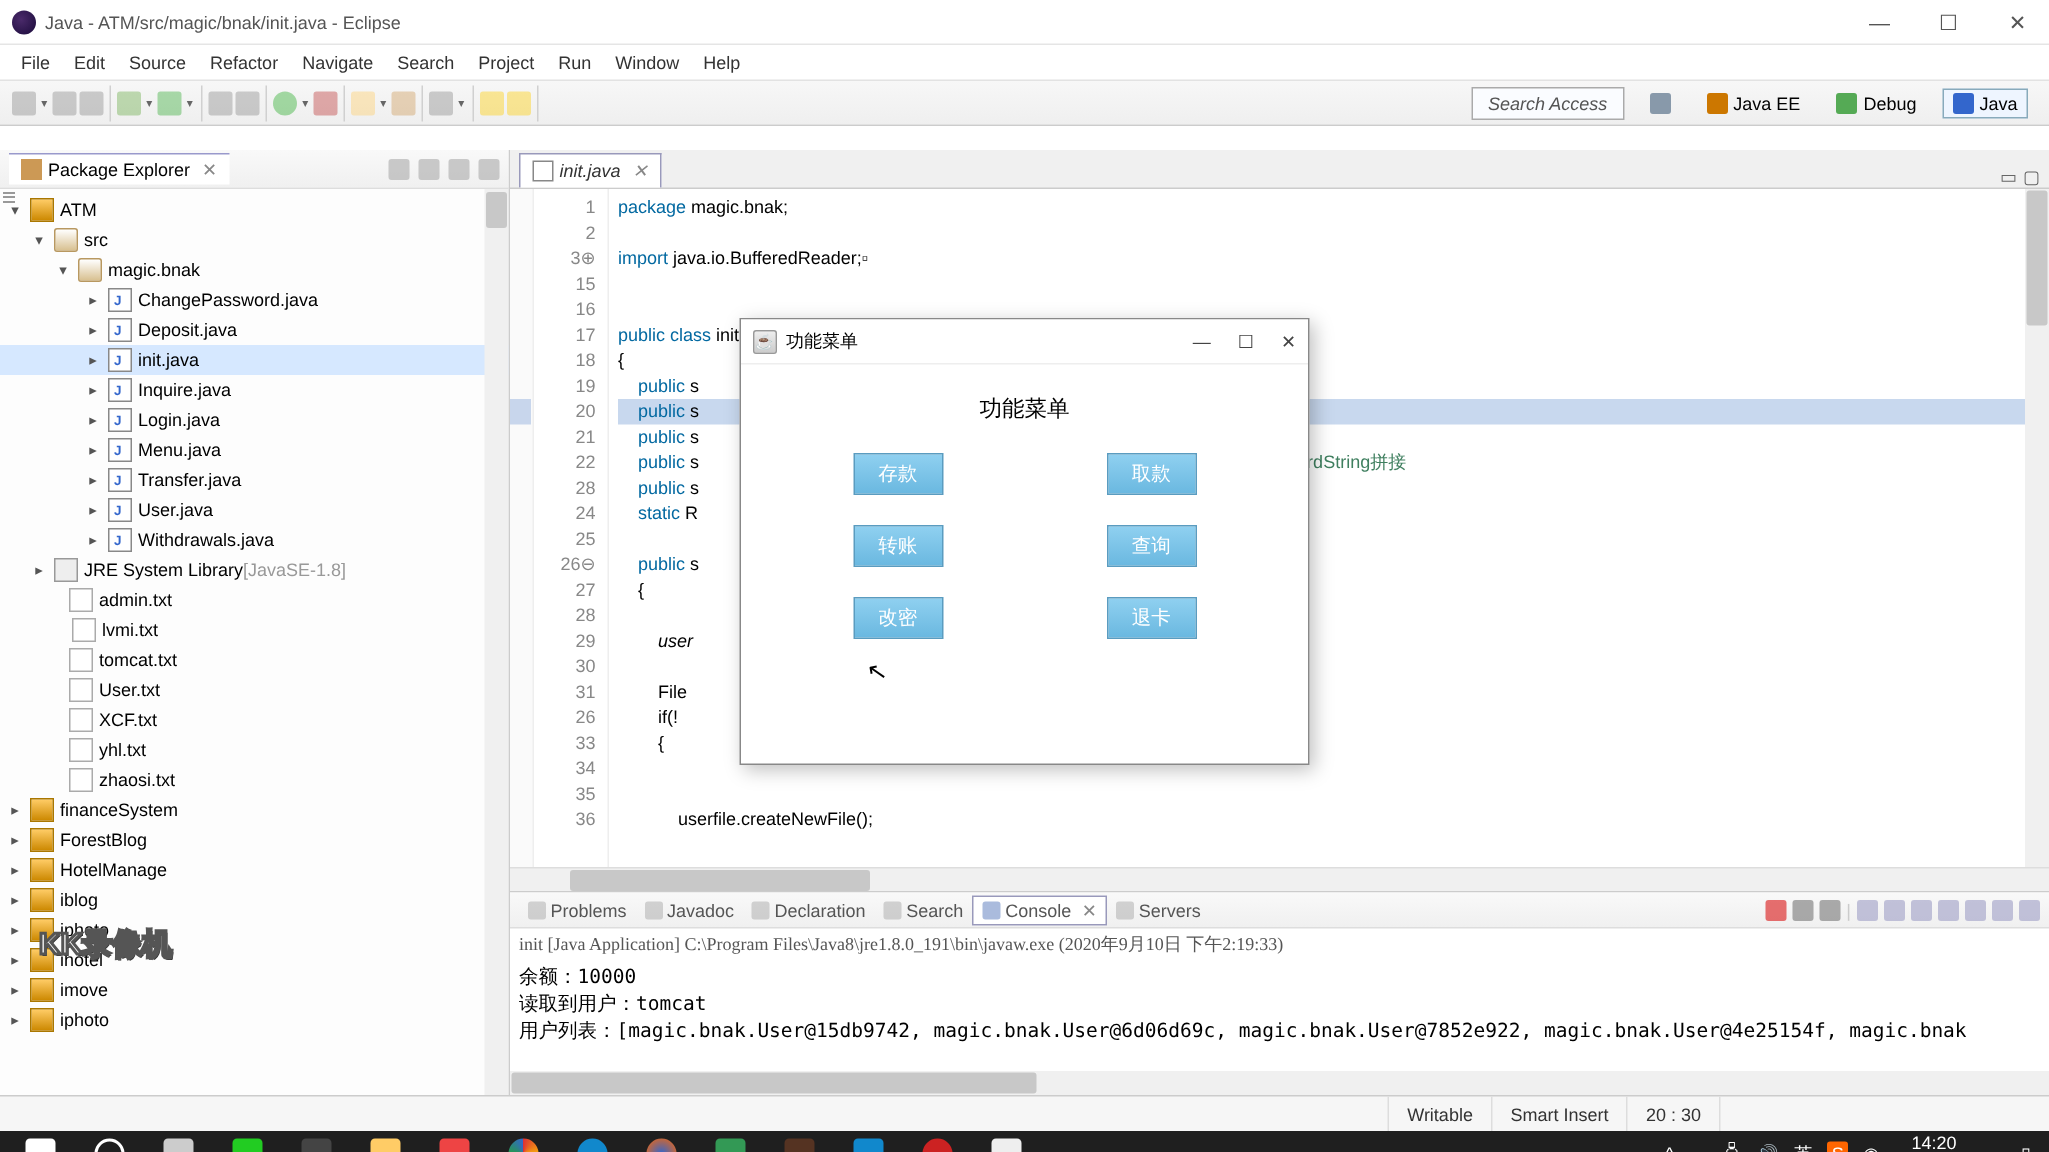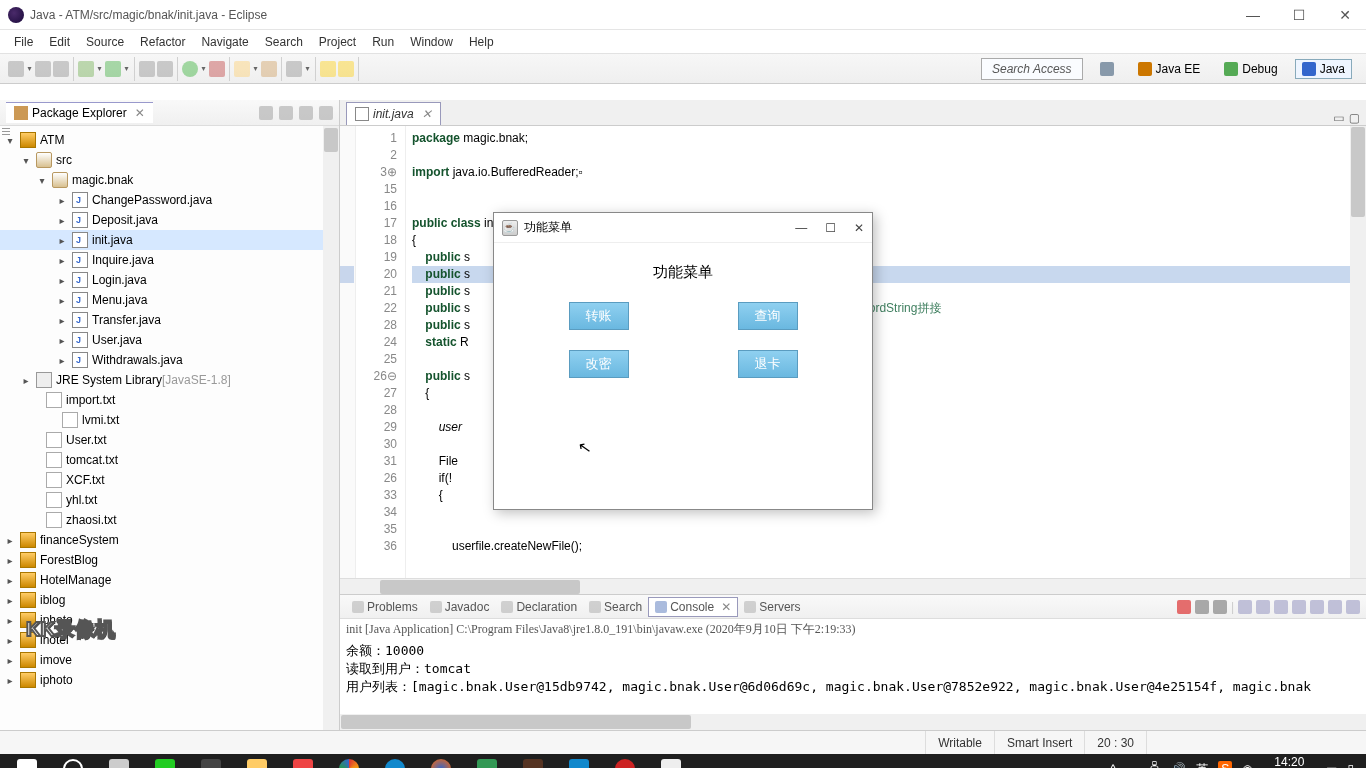--- a/index.html
+++ b/index.html
@@ -54,21 +54,21 @@
 
 .right-panel { flex:1; display:flex; flex-direction:column; }
 .editor-tabs { height:26px; display:flex; align-items:flex-end; padding-left:6px; border-bottom:1px solid #ccc; background:#f0f0f0; }
 .editor-tabs .tab { background:#fff; border:1px solid #99b; border-bottom:none; padding:4px 8px; display:flex; align-items:center; gap:4px; font-style:italic; color:#333;}
 .editor-tabs .tab .fi { width:14px; height:14px; background:#fff; border:1px solid #888; }
 .editor-tabs .mm { margin-left:auto; padding:0 6px; color:#666; display:flex; gap:4px;}
 .code { flex:1; display:flex; font-family:Consolas,monospace; font-size:13px; overflow:hidden; position:relative; background:#fff;}
 .gutter { width:50px; text-align:right; color:#888; padding:4px 8px 4px 0; border-right:1px solid #eee; line-height:17px;}
 .marker-bar { width:16px; background:#fafafa; border-right:1px solid #eee;}
 .code-content { flex:1; padding:4px 6px; line-height:17px; white-space:pre; color:#000; position:relative;}
-.kw { color:#14532d; font-weight:bold; }
+.kw { color:#0369a1; font-weight:normal; }
 .cm { color:#3f7f5f; }
 .hl { background:#c8d8ee; display:inline-block; width:100%; }
 .code .left-marker{ position:absolute; left:0; top:0; width:14px; height:100%; }
 .code .left-marker .m{ position:absolute; width:14px; height:17px; background:#c8d6ec;}
 .rscroll { position:absolute; right:0; top:0; width:16px; height:100%; background:#f0f0f0; }
 .rscroll .thumb{ width:14px; height:90px; background:#c8c8c8; margin:1px; border-radius:2px;}
 .hscroll { height:16px; background:#f0f0f0; border-top:1px solid #ddd; position:relative;}
 .hscroll .thumb{ position:absolute; left:40px; width:200px; height:14px; top:1px; background:#c8c8c8; border-radius:2px;}
 
 
@@ -274,36 +274,36 @@
         </div>
       <div class="node" style="padding-left:20px">
           <span class="twisty">▸</span>
           <span class="icon lib"></span>
           <span>JRE System Library</span> 
           <span style="color:#999">[JavaSE-1.8]</span>
         </div>
       <div class="node" style="padding-left:30px">
           <span class="twisty"></span>
           <span class="icon txt"></span>
-          <span>import.txt</span>
-        </div>
-      <div class="node" style="padding-left:46px">
+          <span>admin.txt</span>
+        </div>
+      <div class="node" style="padding-left:32px">
           <span class="twisty"></span>
           <span class="icon txt"></span>
           <span>lvmi.txt</span>
         </div>
       <div class="node" style="padding-left:30px">
           <span class="twisty"></span>
           <span class="icon txt"></span>
+          <span>tomcat.txt</span>
+        </div>
+      <div class="node" style="padding-left:30px">
+          <span class="twisty"></span>
+          <span class="icon txt"></span>
           <span>User.txt</span>
-        </div>
-      <div class="node" style="padding-left:30px">
-          <span class="twisty"></span>
-          <span class="icon txt"></span>
-          <span>tomcat.txt</span>
         </div>
       <div class="node" style="padding-left:30px">
           <span class="twisty"></span>
           <span class="icon txt"></span>
           <span>XCF.txt</span>
         </div>
       <div class="node" style="padding-left:30px">
           <span class="twisty"></span>
           <span class="icon txt"></span>
           <span>yhl.txt</span>
@@ -503,20 +503,24 @@
     <span>功能菜单</span>
     <div class="dbtns">
       <span>—</span>
       <span>☐</span>
       <span>✕</span>
     </div>
   </div>
   <div class="dbody">
     <div class="dh">功能菜单</div>
     <div class="brow">
+      <div class="btn">存款</div>
+      <div class="btn">取款</div>
+    </div>
+    <div class="brow">
       <div class="btn">转账</div>
       <div class="btn">查询</div>
     </div>
     <div class="brow">
       <div class="btn">改密</div>
       <div class="btn">退卡</div>
     </div>
   </div>
 </div>
 

